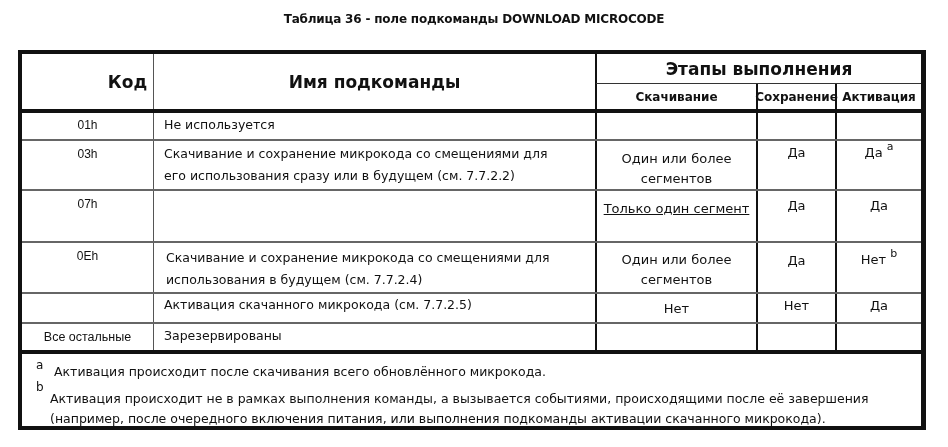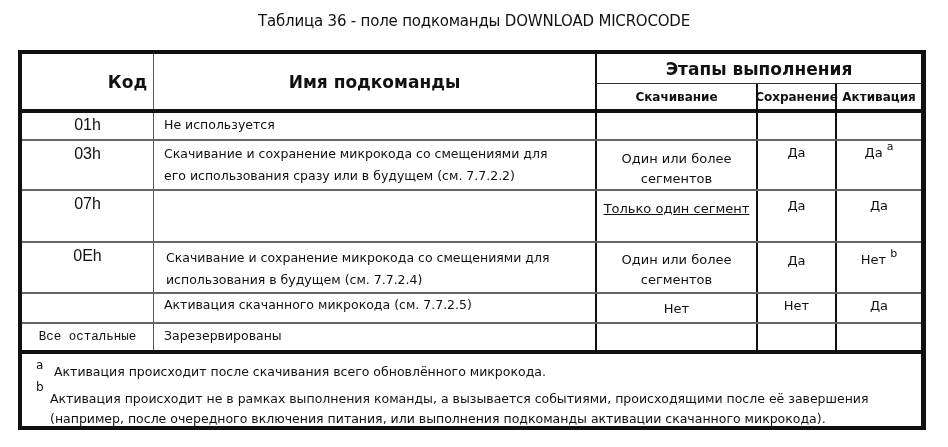--- a/index.html
+++ b/index.html
@@ -2,42 +2,42 @@
 <html><head>
 <meta charset="utf-8">
 <style>
   html, body { margin: 0; padding: 0; background: #ffffff; }
   body {
     width: 948px; height: 447px; position: relative; overflow: hidden;
     font-family: "Liberation Sans", "DejaVu Sans", sans-serif; color: #111;
   }
   .title {
     position: absolute; top: 12px; left: 0; width: 948px; text-align: center;
-    font-size: 15px; font-weight: normal; font-family: "DejaVu Sans", sans-serif;
+    font-size: 12px; font-weight: bold; font-family: "DejaVu Sans", sans-serif;
     letter-spacing: -0.2px;
   }
   .table-wrap {
     position: absolute; left: 18px; top: 50px; width: 908px; height: 380px;
     border: 4px solid #111; border-right-width: 5px; box-sizing: border-box;
   }
   .cell {
     position: absolute; box-sizing: border-box; display: flex;
     align-items: flex-start; justify-content: center; text-align: center;
     font-size: 13px; line-height: 20px;
   }
   .vline { position: absolute; background: #555; width: 1px; }
   .vline.dark { background: #111; width: 2px; }
   .hline { position: absolute; background: #666; height: 2px; }
   .hline.thick { background: #111; height: 4px; }
   .hline.thin { background: #333; height: 1px; }
   .hdr { font-weight: bold; font-family: "DejaVu Sans", sans-serif; }
   .hdr-big { font-size: 17px; align-items: center; }
   .hdr-small { font-size: 12px; align-items: center; }
-  .code { font-size: 16px; padding-top: 3px; font-family: "Liberation Sans", sans-serif; }
-  .code.small { font-size: 13px; padding-top: 5px; font-family: Liberation Mono, monospace; font-size: 12.5px; }
+  .code { font-size: 12px; padding-top: 3px; font-family: "Liberation Sans", sans-serif; }
+  .code.small { font-size: 13px; padding-top: 5px; font-family: Liberation Sans, sans-serif; font-size: 12.5px; }
   .name { justify-content: flex-start; text-align: left; padding-left: 10px; padding-top: 4px; font-size: 13px; font-family: "DejaVu Sans", sans-serif; font-size: 12.5px; line-height: 22px; }
   .val { padding-top: 6px; font-family: "DejaVu Sans", sans-serif; font-size: 13px; line-height: 20px; }
   .val.top { padding-top: 2px; }
   sup { font-size: 11px; position: relative; top: -2px; margin-left: 4px; vertical-align: top; line-height: 12px; }
   .notes {
     position: absolute; left: 0; top: 302px; width: 100%; height: 74px;
     font-family: "DejaVu Sans", sans-serif; font-size: 12.5px; color: #111;
   }
   .note-mark { position: absolute; font-size: 12px; }
   .note-line { position: absolute; white-space: nowrap; }

